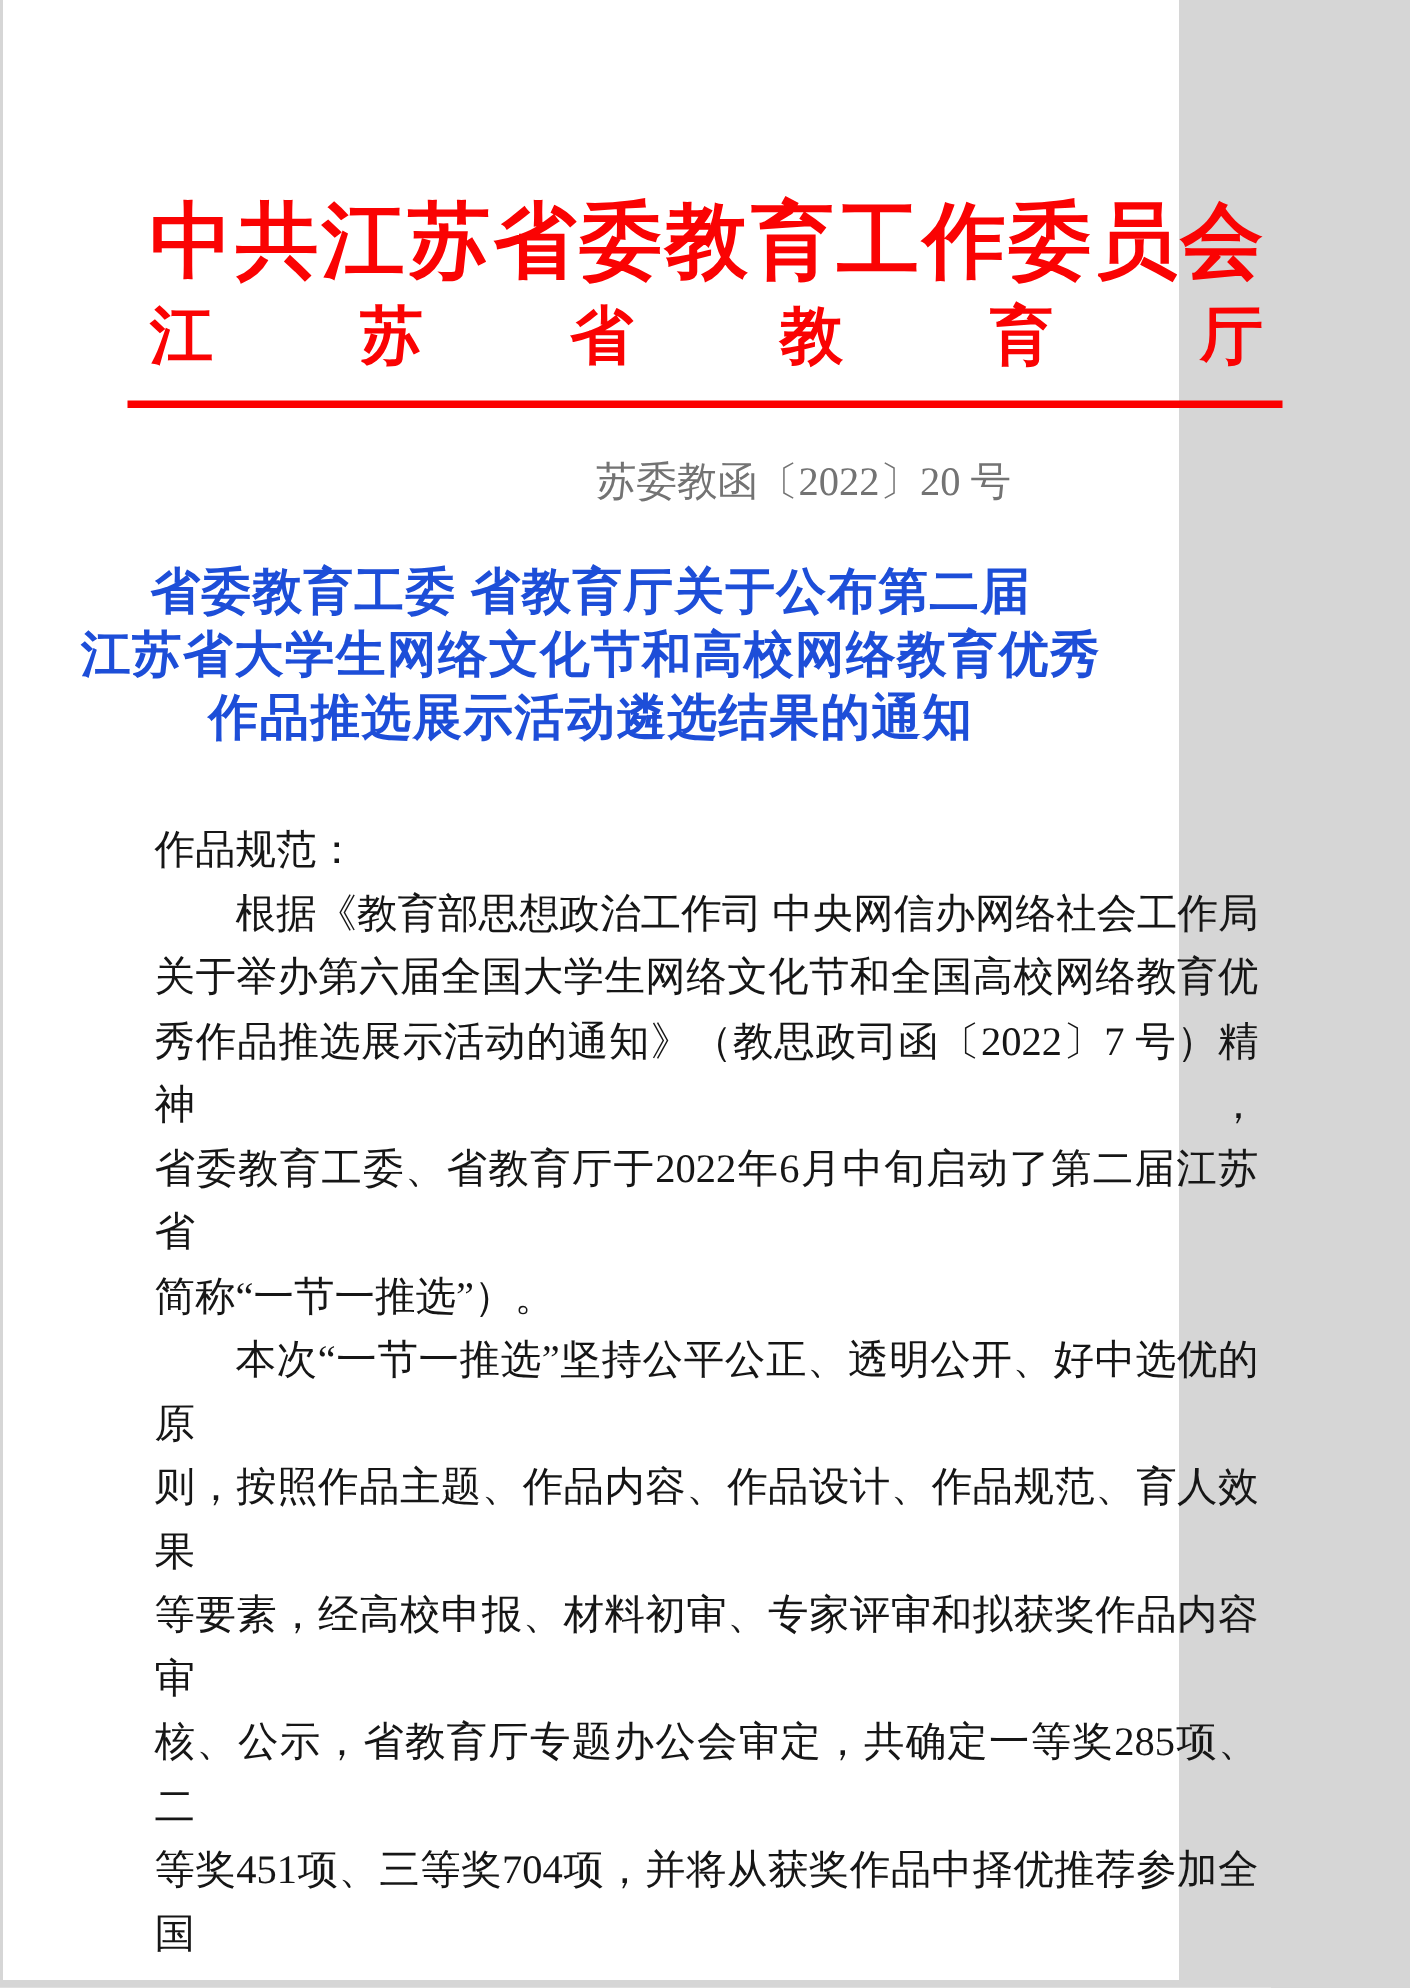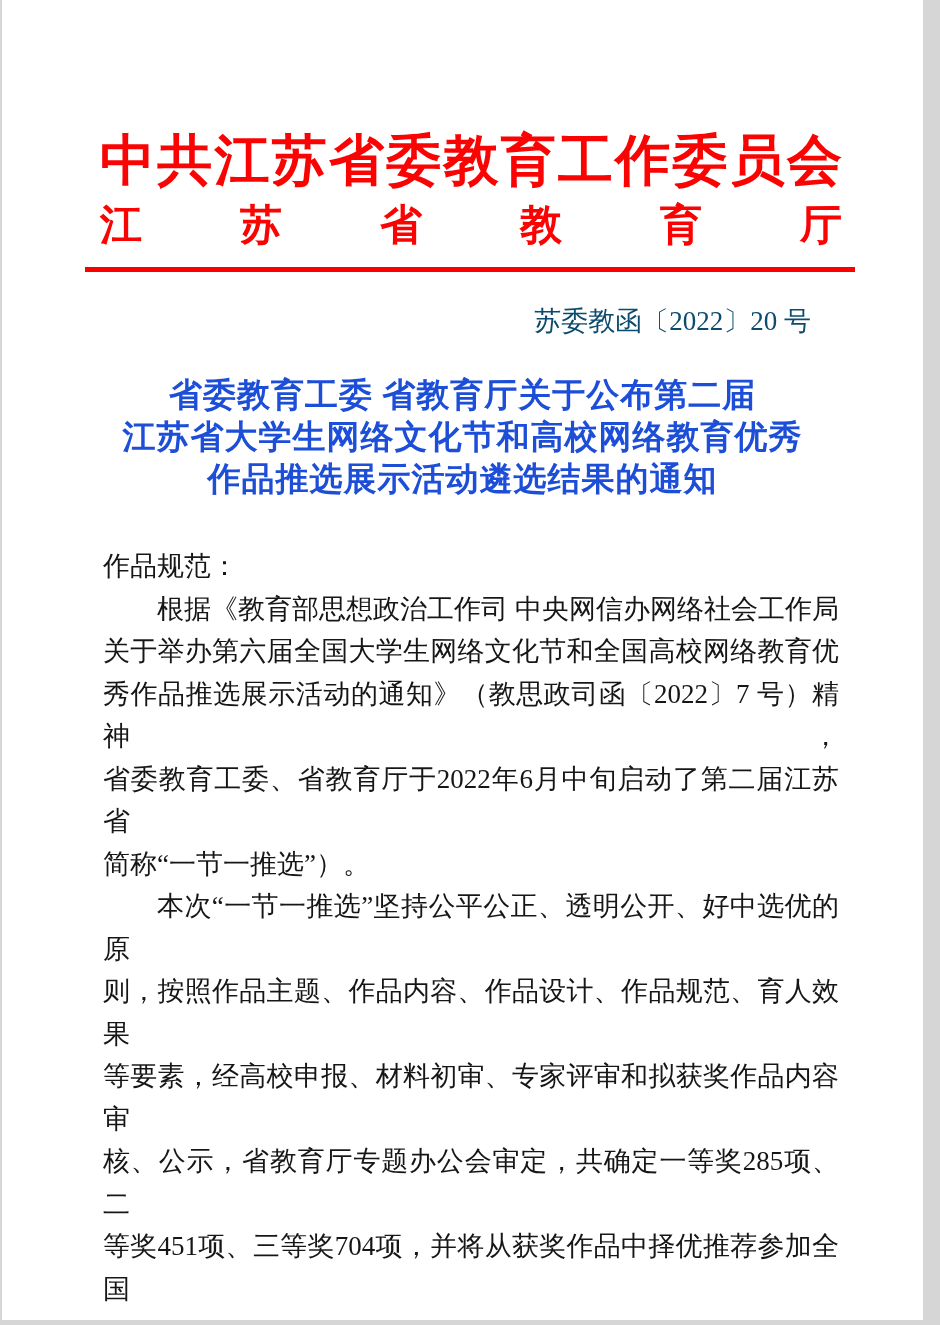--- a/index.html
+++ b/index.html
@@ -8,21 +8,21 @@
     width: 940px;
     height: 1325px;
     background: #d6d6d6;
     overflow: hidden;
     font-family: "Liberation Serif", "DejaVu Serif", serif;
   }
   .page {
     position: absolute;
     left: 2px;
     top: 0;
-    width: 921px;
+    width: 784px;
     height: 1320px;
     background: #ffffff;
   }
   
   .lh-line {
     position: absolute;
     left: 98px;
     width: 742px;
     color: #fa0303;
     font-weight: bold;
@@ -43,21 +43,21 @@
   
   .doc-number {
     position: absolute;
     top: 303px;
     left: 0;
     right: 0;
     text-align: right;
     padding-right: 112px;
     font-size: 27px;
     line-height: 36px;
-    color: #0c4a6e;
+    color: #737373;
   }
   
   .doc-title {
     position: absolute;
     top: 374px;
     left: 0;
     width: 100%;
     text-align: center;
     color: #1d4ed8;
     font-weight: bold;

